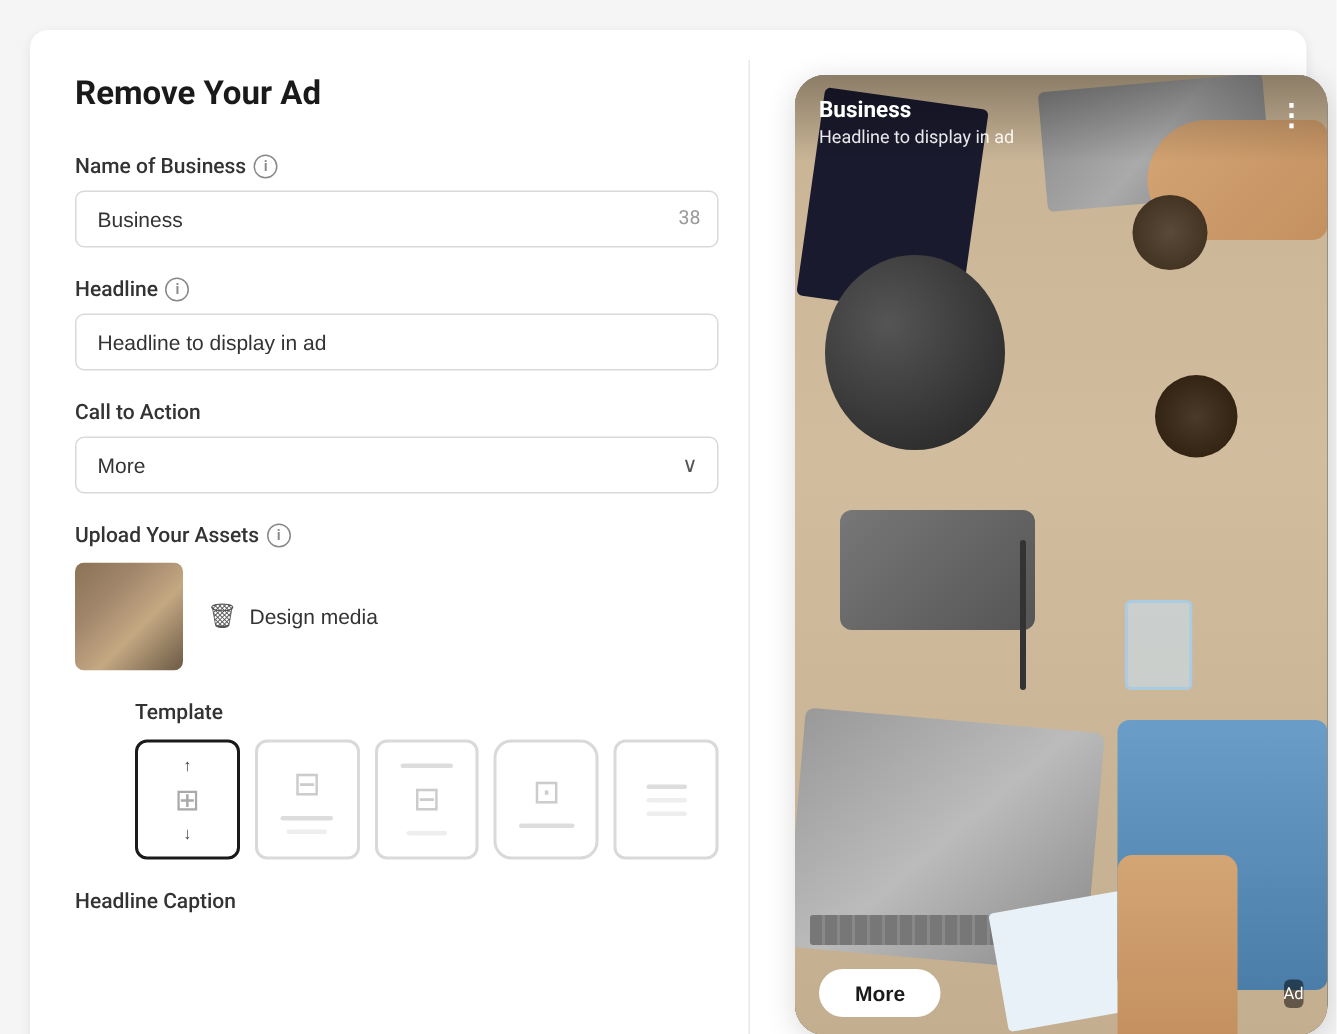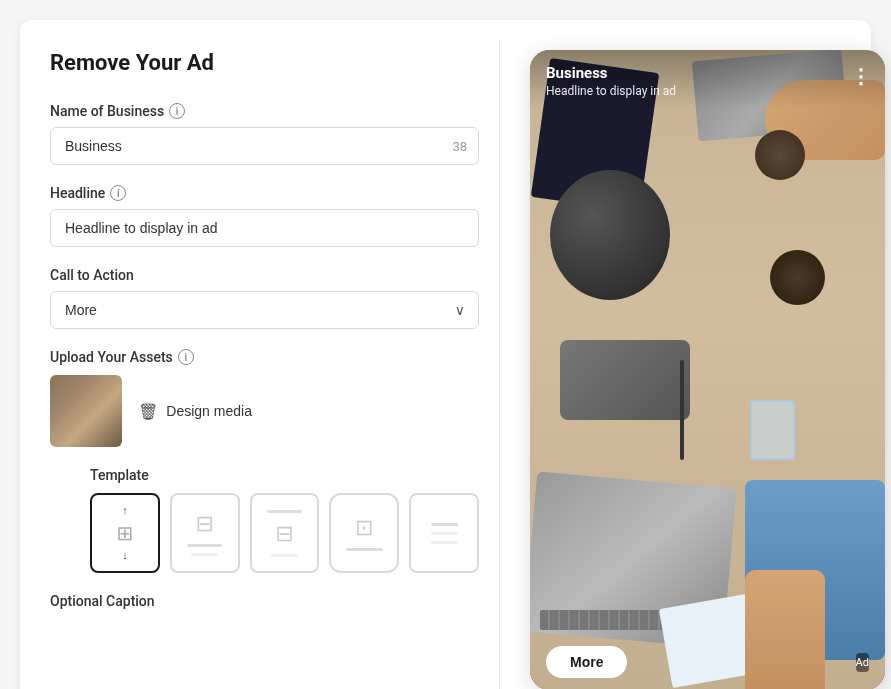--- a/index.html
+++ b/index.html
@@ -521,21 +521,21 @@
           <div class="template-option-inner">
             <div style="width:50%; height:3px; background:#ddd; border-radius:2px;"></div>
             <div style="width:50%; height:3px; background:#eee; border-radius:2px; margin-top:2px;"></div>
             <div style="width:50%; height:3px; background:#eee; border-radius:2px; margin-top:2px;"></div>
           </div>
         </div>
       </div>
     </div>
 
     <div class="form-section">
-      <label class="field-label">Optional Caption</label>
+      <label class="field-label">Headline Caption</label>
     </div>
   </div>
 
   <div class="right-panel">
     <div class="phone-preview">
 
       <div class="phone-image-area">
         <div class="desk-image">
           <div class="desk-notebook"></div>
           <div class="desk-laptop-top"></div>

